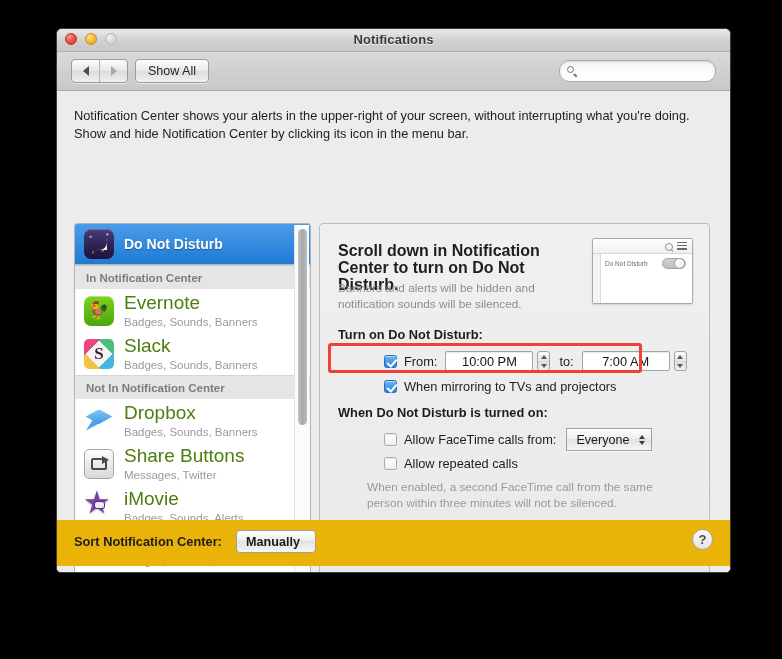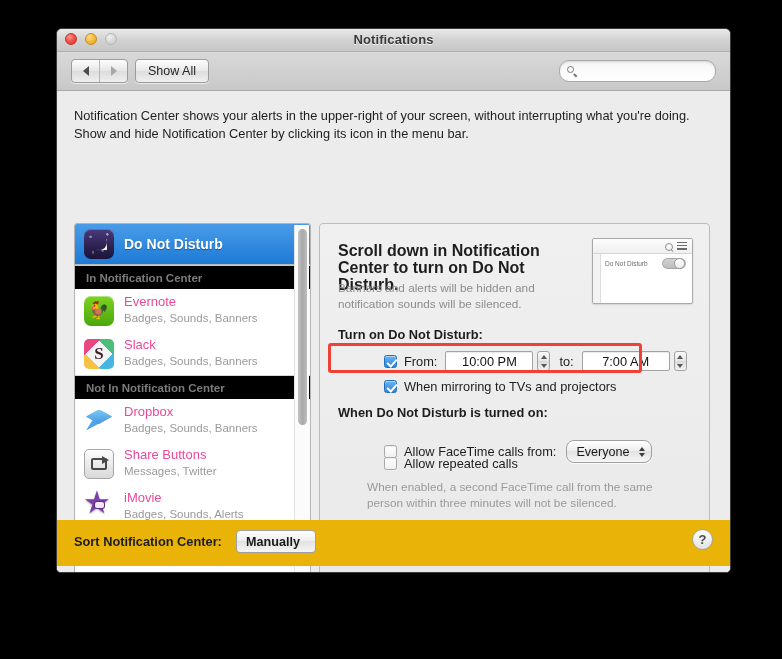--- a/index.html
+++ b/index.html
@@ -213,41 +213,41 @@
   .row .icon {
     width: 30px; height: 30px;
     flex: 0 0 30px;
     position: relative;
   }
   .row .labels {
     margin-left: 10px;
     line-height: 1.15;
   }
   .row .name {
-    font-size: 13px;
-    color: #ec4899;
+    font-size: 19px;
+    color: #4d7c0f;
   }
   .row.dnd .name {
     font-size: 14px;
     font-weight: bold;
     color: #ffffff;
     text-shadow: 0 1px 1px rgba(0,0,0,.35);
   }
   .row .sub {
     font-size: 11.5px;
     color: #9a9a9a;
     margin-top: 2px;
   }
   .grouphdr {
     font-size: 11.5px;
     font-weight: bold;
     color: #7c7c7c;
     padding: 6px 0 5px 11px;
     border-top: 1px solid #d6d6d6;
-    background: #000000;
+    background: #e5e5e5;
   }
   .grouphdr.first { border-top: 1px solid #c9c9c9; }
 
   
   .ic-dnd {
     border-radius: 7px;
     background:
       radial-gradient(circle at 78% 18%, rgba(255,255,255,.5) 0 1px, transparent 1.5px),
       radial-gradient(circle at 22% 26%, rgba(255,255,255,.45) 0 1px, transparent 1.5px),
       radial-gradient(circle at 62% 72%, rgba(255,255,255,.35) 0 1px, transparent 1.5px),
@@ -541,21 +541,21 @@
     left: 4px; top: 1px;
     width: 4px; height: 8px;
     border: solid #ffffff;
     border-width: 0 2px 2px 0;
     transform: rotate(42deg);
   }
   .cbrow .cbl { margin-left: 7px; }
 
   .r-from   { left: 26px; top: 127px; }
   .r-mirror { left: 26px; top: 155px; }
-  .r-ft     { left: 26px; top: 216px; text-align: right; }
+  .r-ft     { left: 26px; top: 204px; text-align: right; }
   .r-rep    { left: 26px; top: 232px; }
 
   .timefield {
     width: 88px;
     height: 20px;
     margin-left: 8px;
     background: #ffffff;
     border: 1px solid #a3a3a3;
     border-radius: 2px;
     box-sizing: border-box;
@@ -589,21 +589,21 @@
   .to-label { margin-left: 9px; }
 
   .popup {
     height: 21px;
     margin-left: 10px;
     padding: 0 6px 0 9px;
     display: flex;
     align-items: center;
     gap: 9px;
     border: 1px solid #a0a0a0;
-    border-radius: 8px;
+    border-radius: 0;
     background: linear-gradient(to bottom, #ffffff 0%, #ededed 48%, #e2e2e2 50%, #f6f6f6 100%);
     box-shadow: 0 1px 0 rgba(255,255,255,.7);
     font-size: 12.6px;
     color: #1a1a1a;
   }
   .popup .updn {
     display: flex;
     flex-direction: column;
     gap: 2px;
   }

